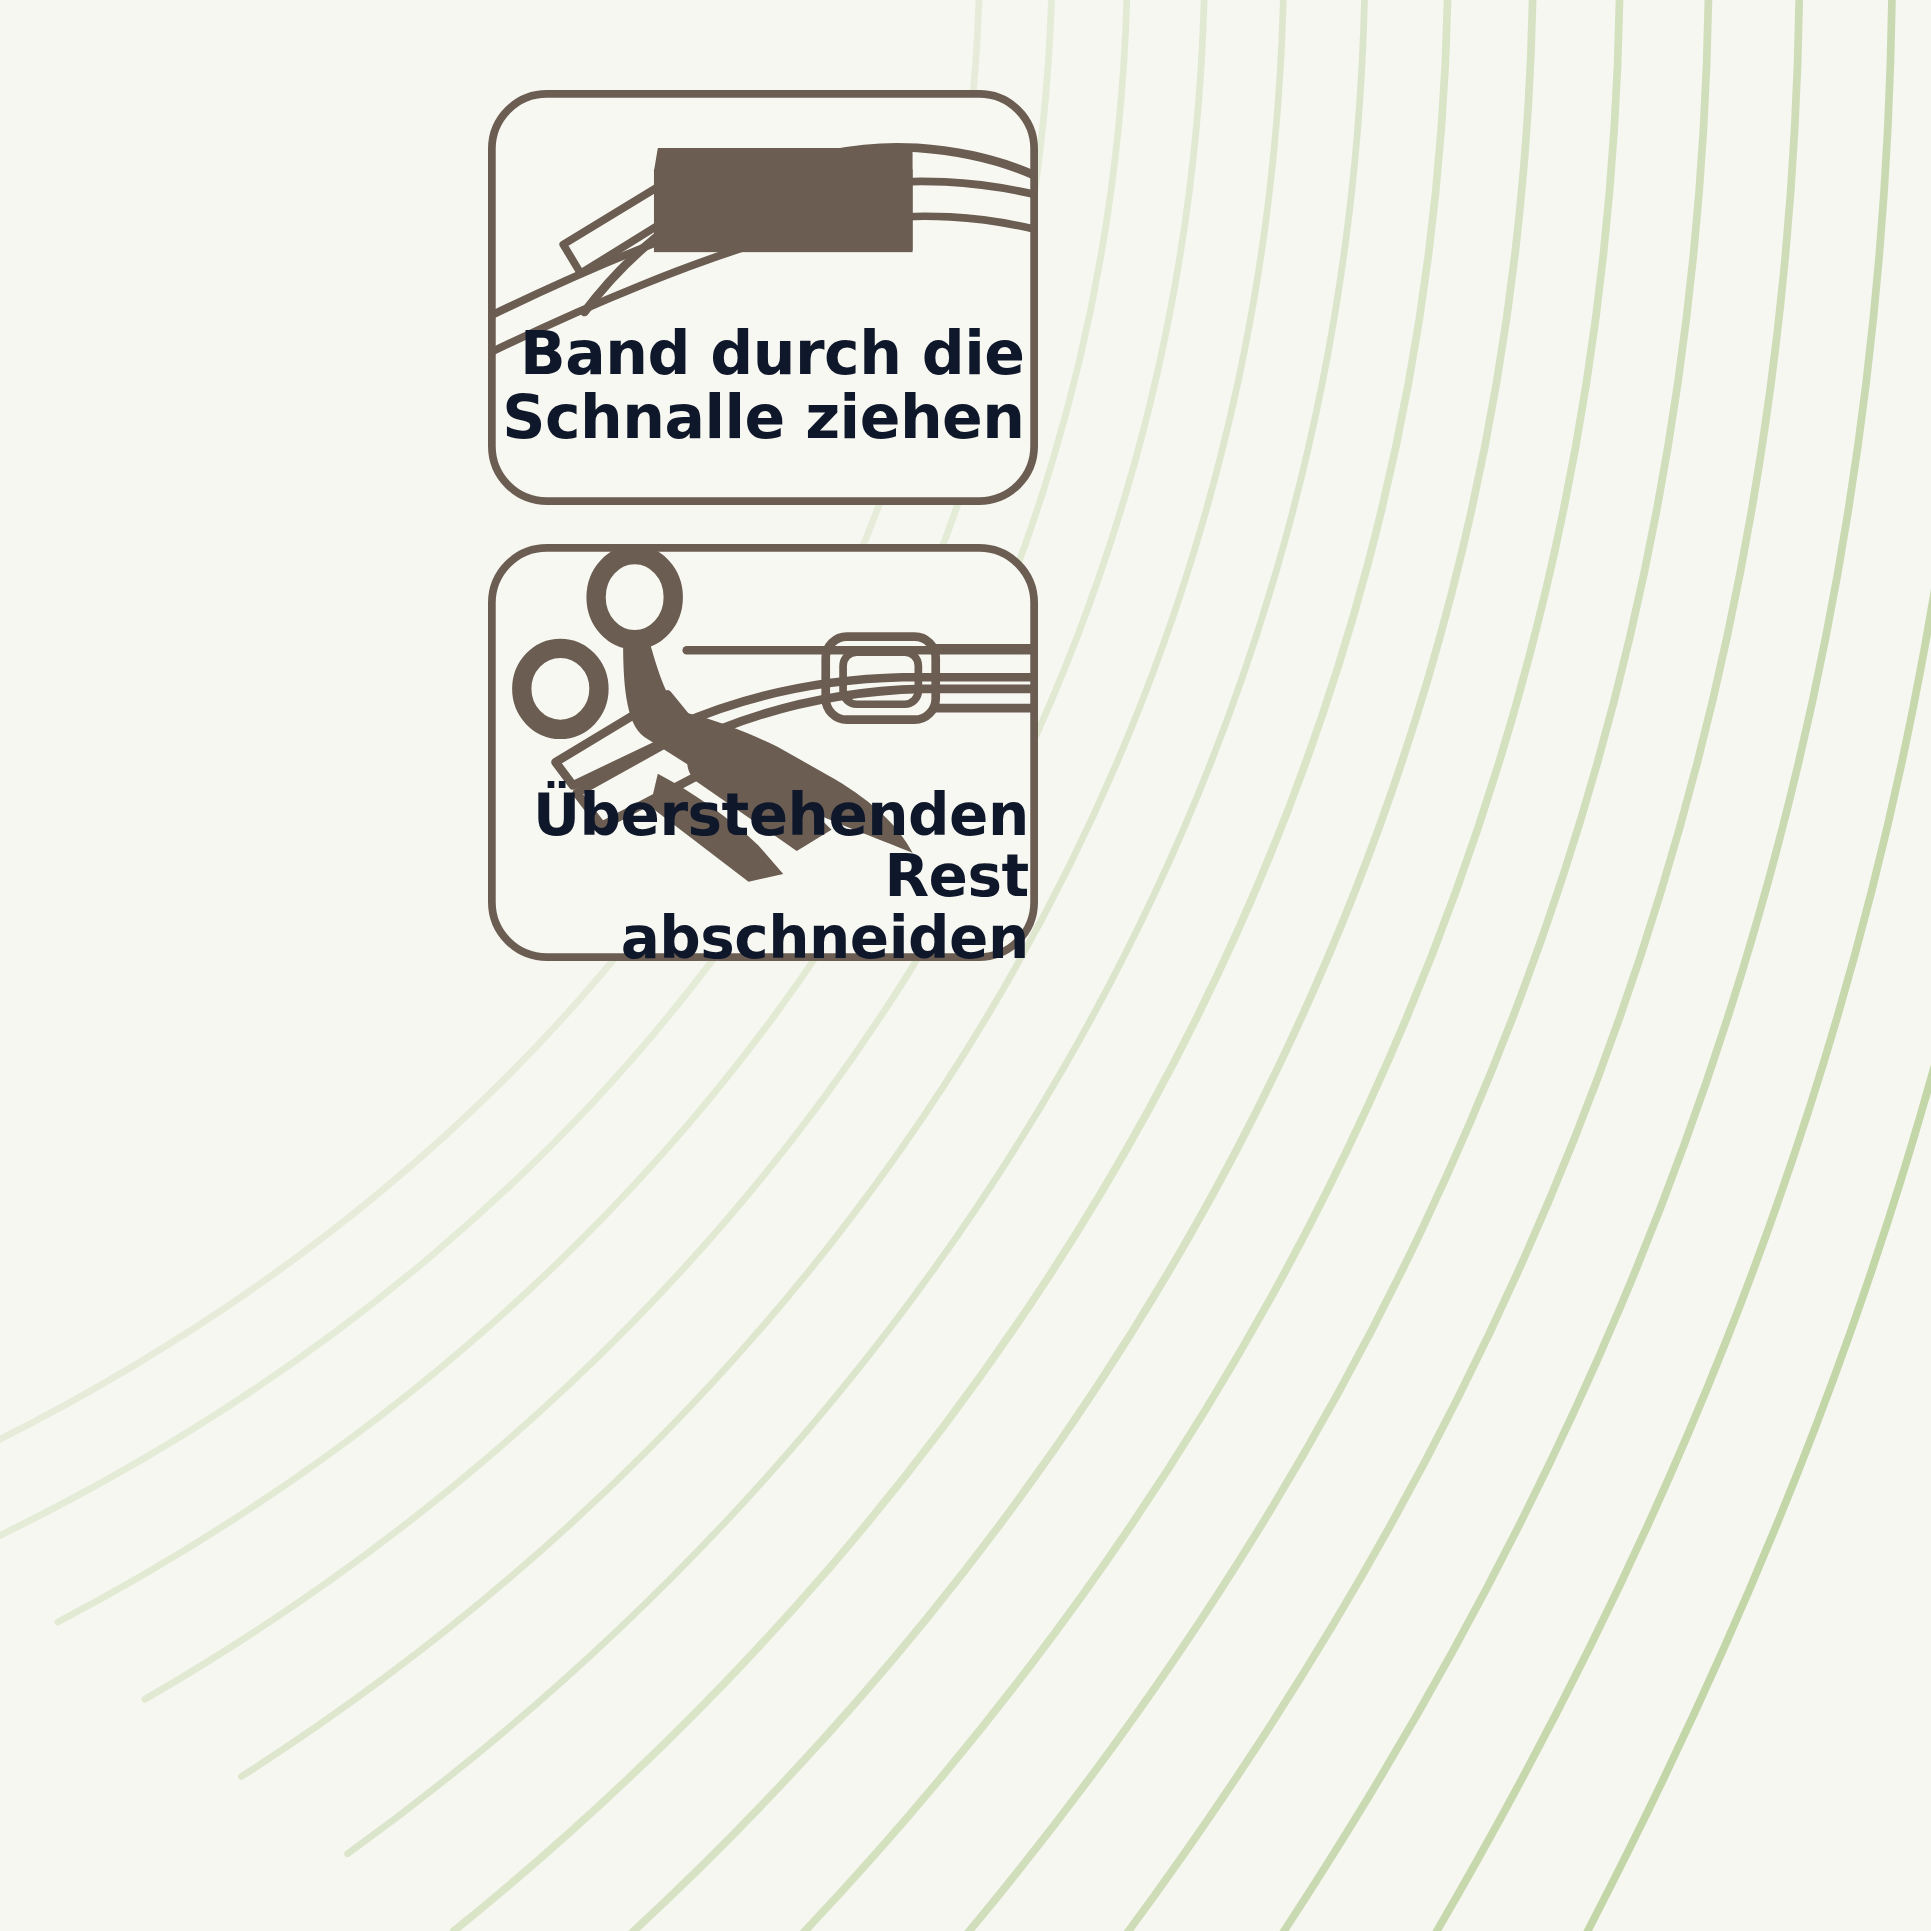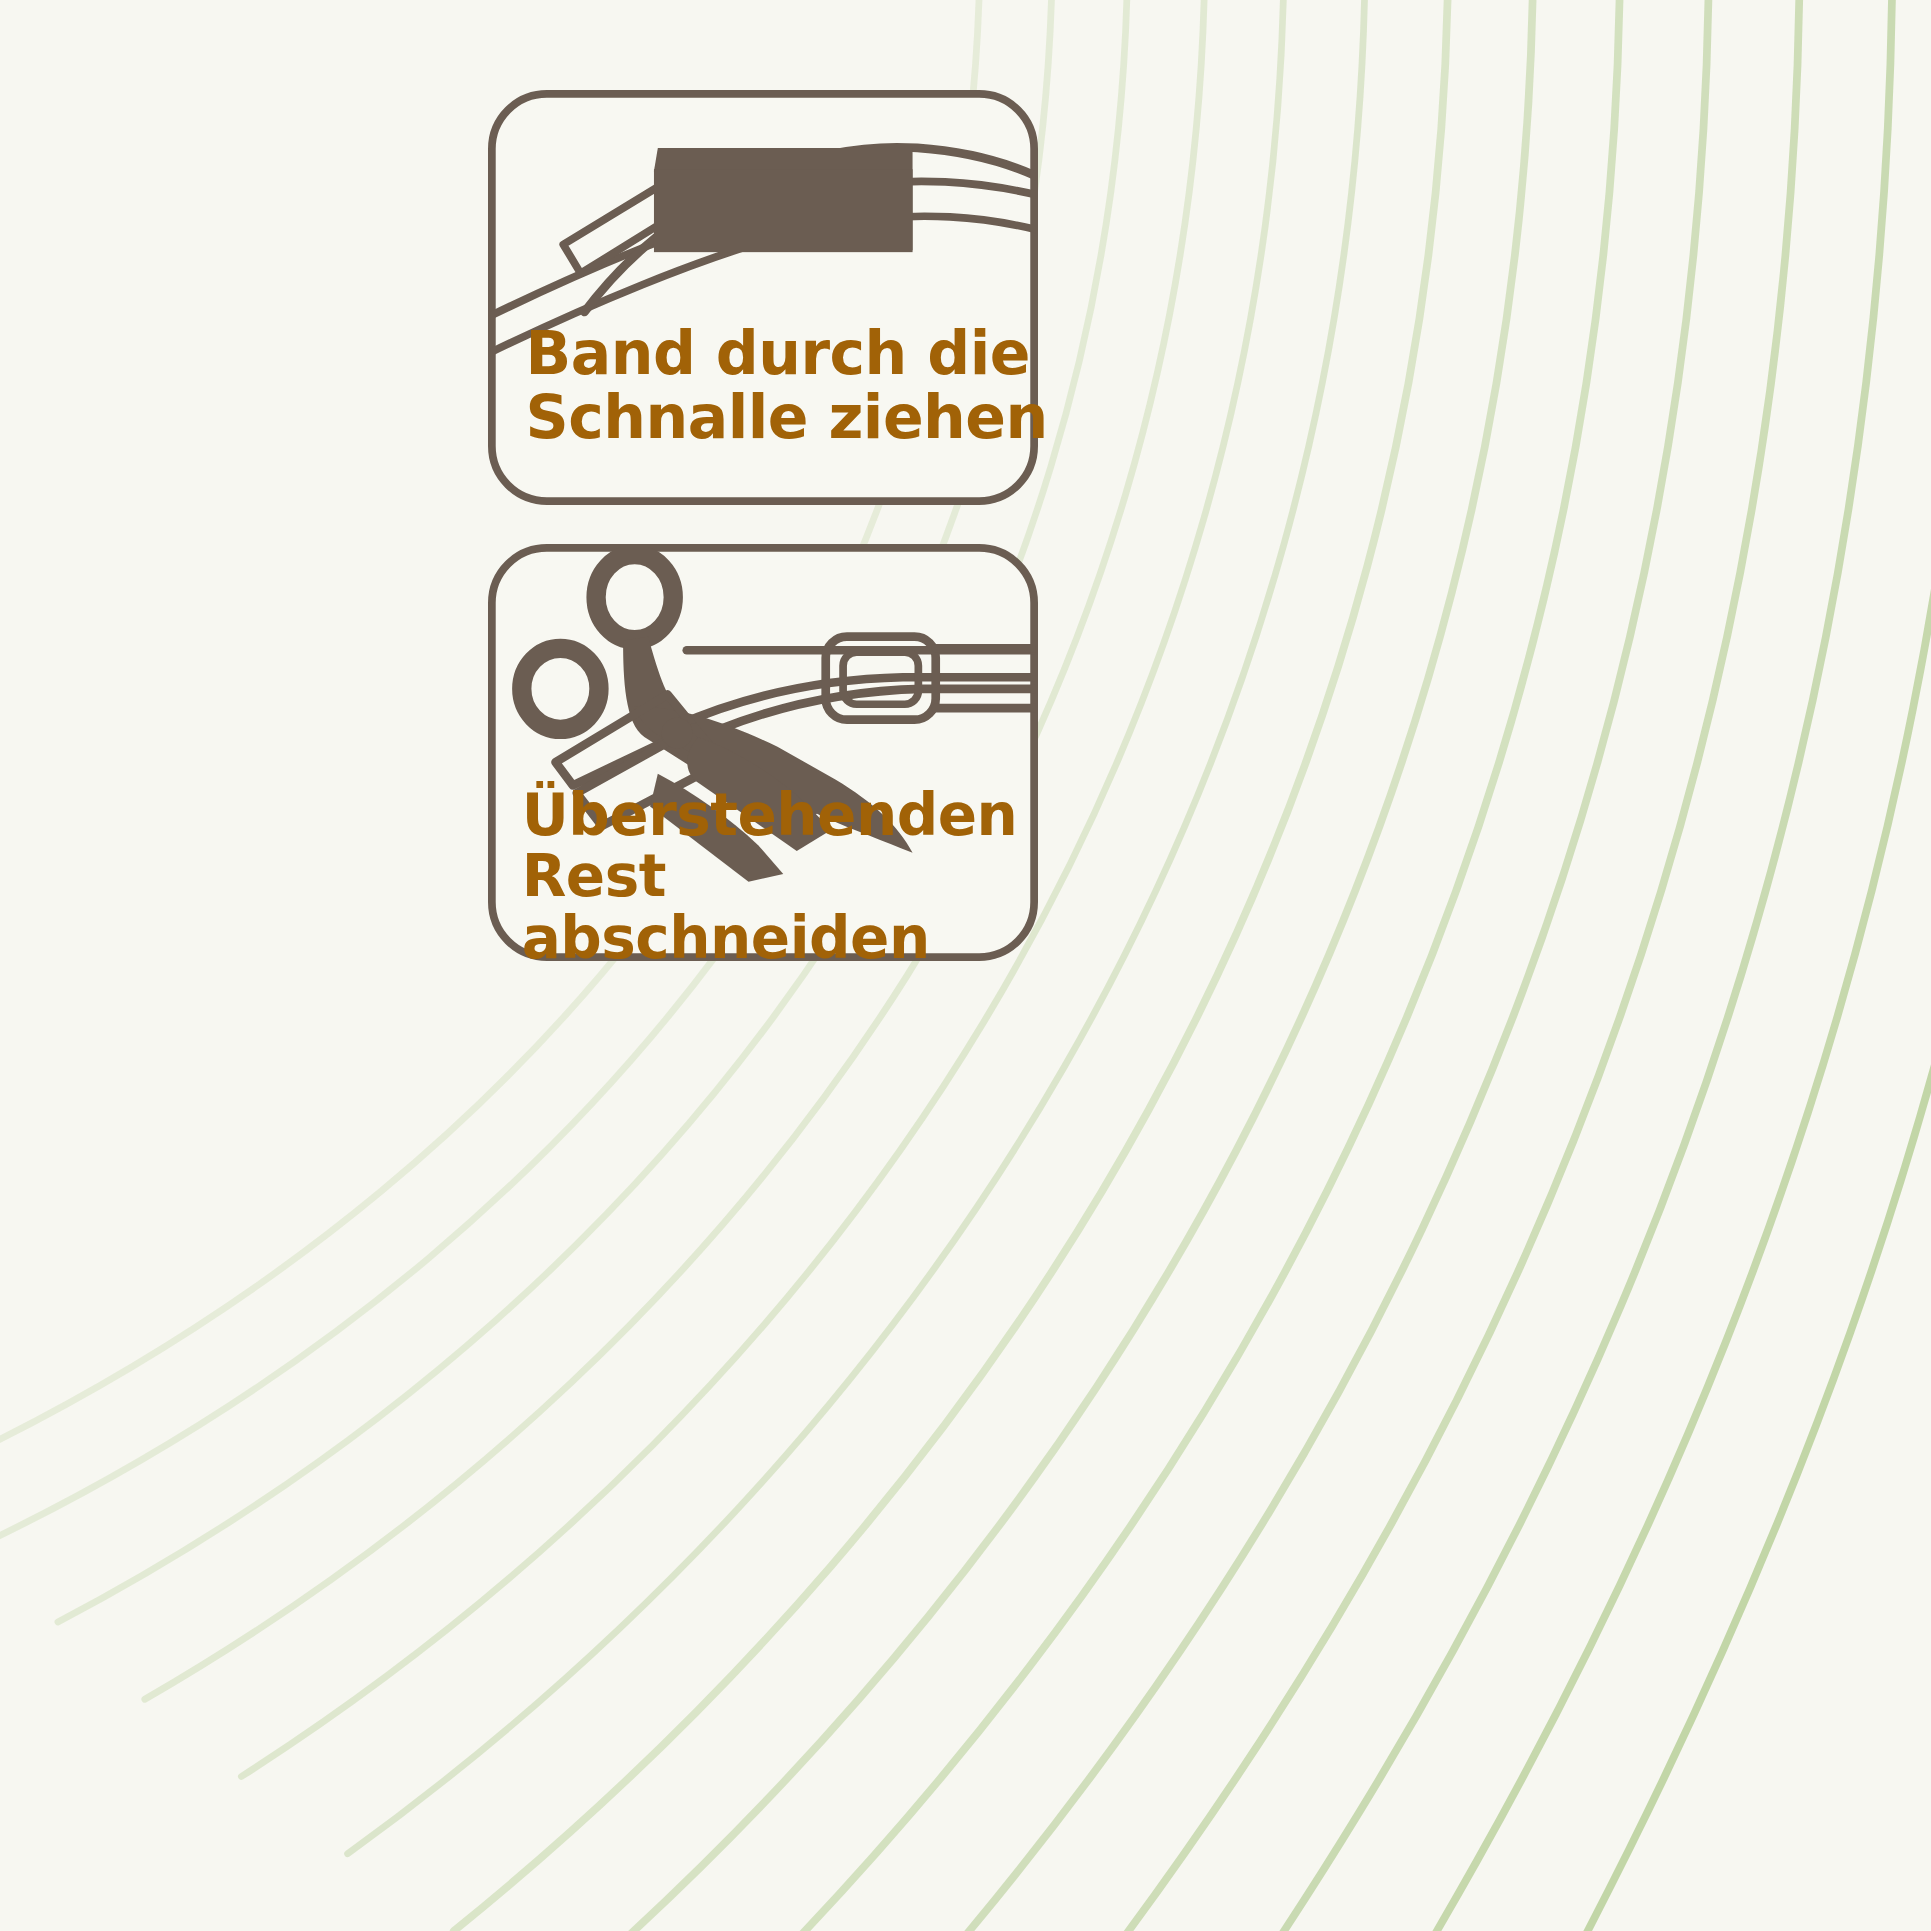--- a/index.html
+++ b/index.html
@@ -10,28 +10,27 @@
     font-family:"DejaVu Sans","Liberation Sans",sans-serif;
     position:relative;
   }
   #stage{position:absolute;inset:0;width:1931px;height:1931px;}
   .bg-svg{position:absolute;left:0;top:0;width:1931px;height:1931px;}
   .panels{position:absolute;left:0;top:0;width:1931px;height:1931px;}
   .panel{position:absolute;}
   .panel-svg{display:block;}
   .cap{
     position:absolute;
-    text-align:left;
-    color:#a16207;
+    text-align:right;
+    color:#0f172a;
     font-weight:700;
     letter-spacing:-0.5px;
     line-height:1.06;
     white-space:pre-line;
     font-family:"DejaVu Sans","Liberation Sans",sans-serif;
-    margin-left:24px;
   }
 </style>
 </head>
 <body>
 
 <div id="stage">
 
   <svg class="bg-svg" viewBox="0 0 2000 2000">
     <rect x="0" y="0" width="2000" height="2000" fill="#f7f7f1"></rect>
     <g fill="none" stroke="#b9d09b" stroke-linecap="round">

